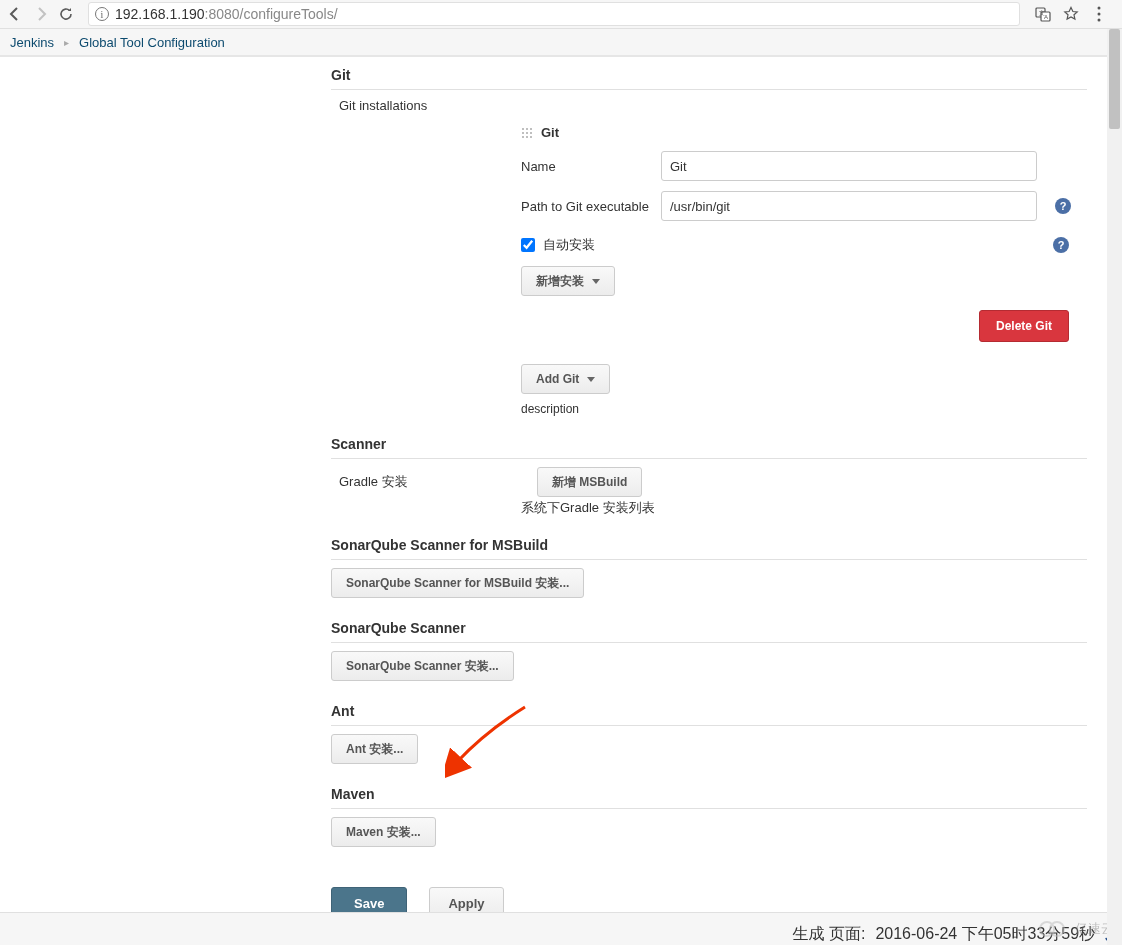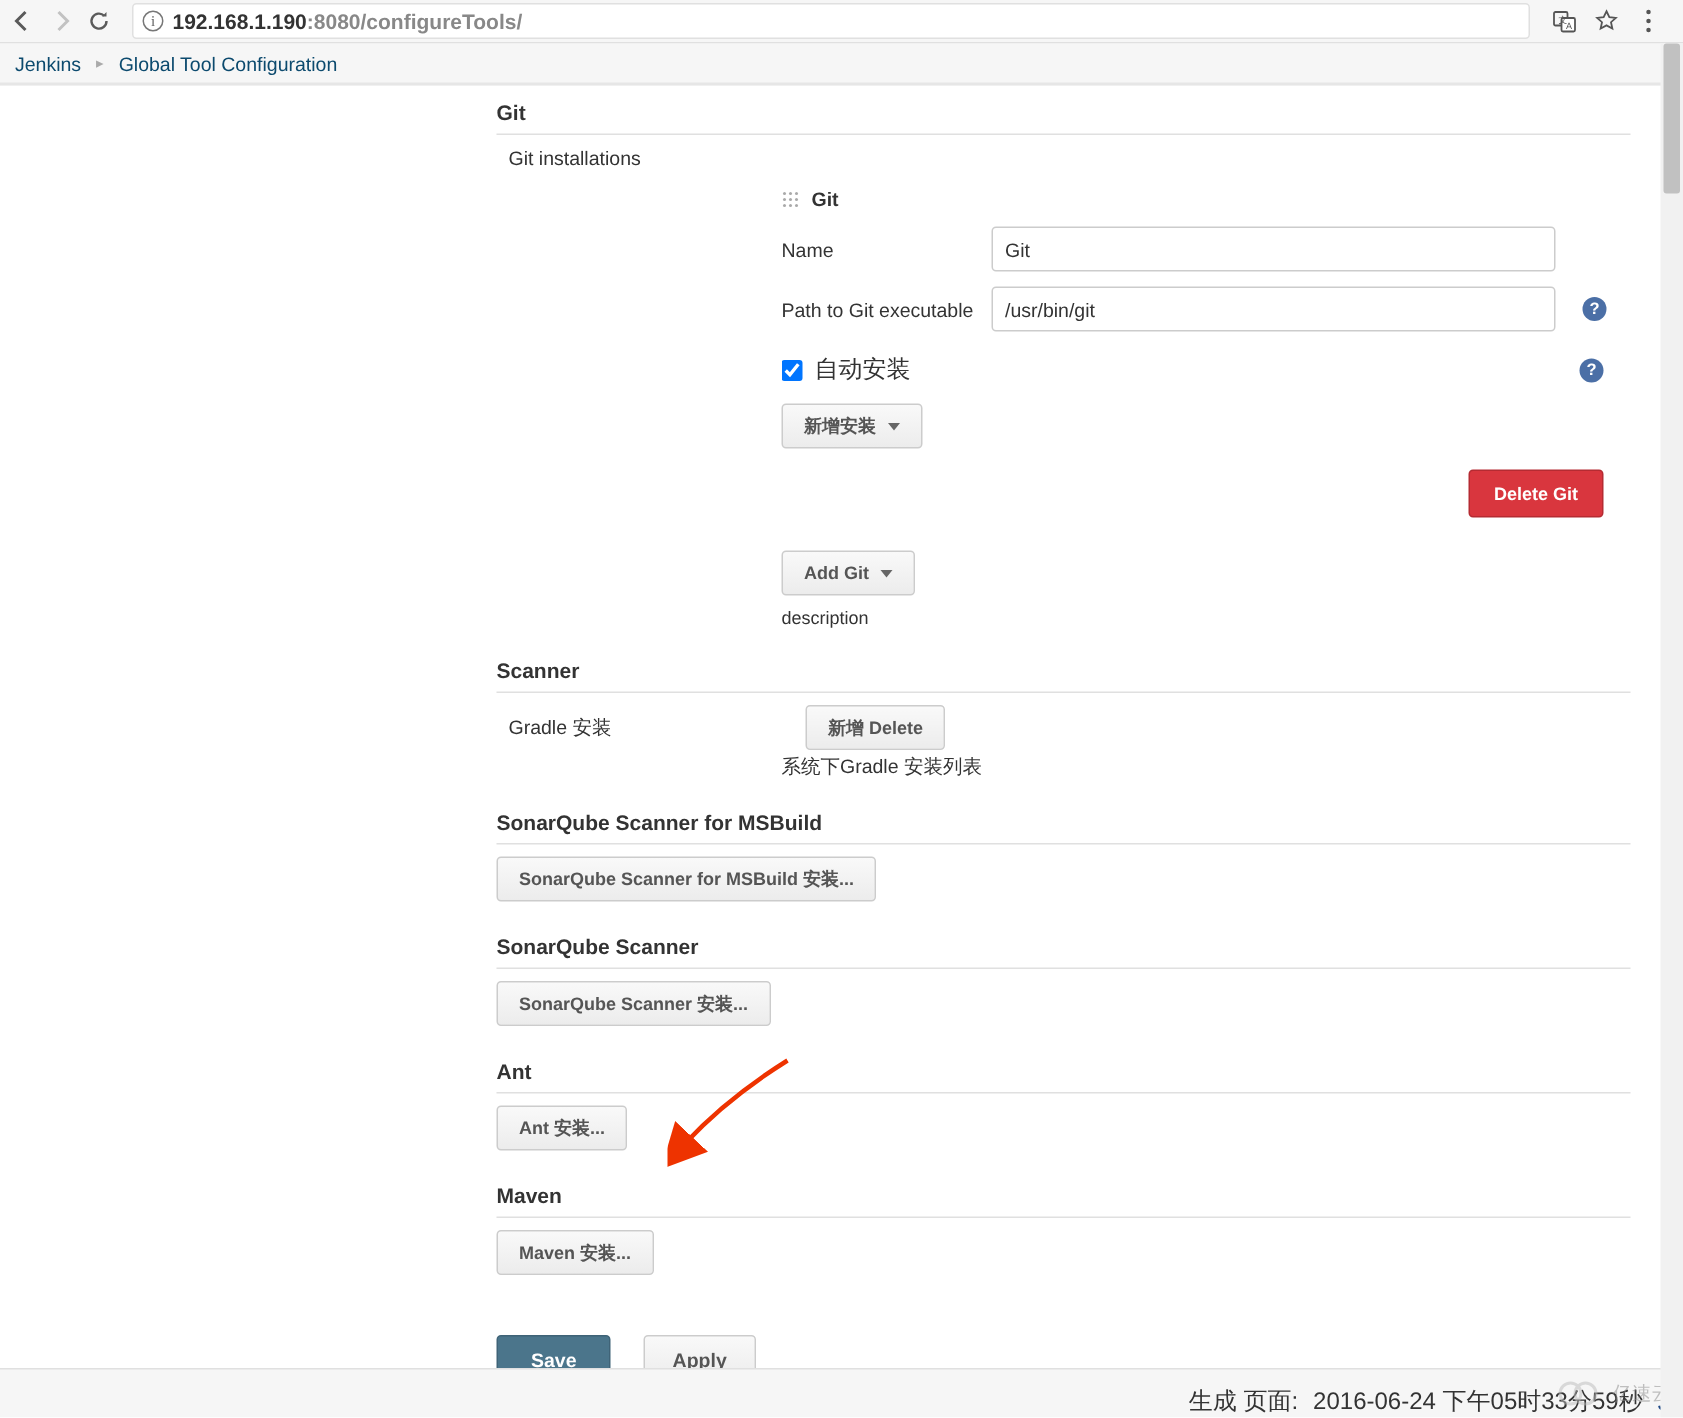--- a/index.html
+++ b/index.html
@@ -5,21 +5,21 @@
 * { box-sizing: border-box; margin: 0; padding: 0; }
 body { font-family: Arial, "Microsoft YaHei", sans-serif; font-size: 13px; color: #333; background: #fff; width: 1122px; height: 945px; overflow: hidden; position: relative; }
 
 
 .browser-bar { height: 29px; background: #f6f6f6; border-bottom: 1px solid #e0e0e0; display: flex; align-items: center; padding: 0 6px; gap: 8px; }
 .nav-arrow { width: 18px; height: 18px; display: inline-flex; align-items: center; justify-content: center; color: #5a5a5a; cursor: pointer; }
 .nav-arrow.disabled { color: #bdbdbd; }
 .reload-icon { width: 16px; height: 16px; display: inline-flex; align-items: center; justify-content: center; color: #5a5a5a; cursor: pointer; }
 .url-box { flex: 1; height: 24px; background: #fff; border: 1px solid #e0e0e0; border-radius: 3px; display: flex; align-items: center; padding: 0 6px; gap: 6px; margin: 0 6px; }
 .info-icon { width: 14px; height: 14px; border: 1px solid #777; border-radius: 50%; display: inline-flex; align-items: center; justify-content: center; font-size: 10px; color: #666; font-family: serif; }
-.url-text { color: #333; font-size: 14px; font-weight: bold; }
+.url-text { color: #333; font-size: 14px; }
 .url-text .port-path { color: #888; }
 .right-icons { display: flex; align-items: center; gap: 10px; padding-right: 8px; }
 .translate-icon, .star-icon, .menu-dots { width: 18px; height: 18px; display: inline-flex; align-items: center; justify-content: center; color: #555; cursor: pointer; }
 
 
 .breadcrumb { height: 28px; background: #f6f6f6; border-bottom: 2px solid #e6e6e6; display: flex; align-items: center; padding: 0 10px; gap: 10px; font-size: 13px; }
 .breadcrumb a { color: #0c4a6e; text-decoration: none; }
 .breadcrumb .sep { color: #aaa; font-size: 10px; }
 
 
@@ -33,21 +33,21 @@
 .git-header { display: flex; align-items: center; gap: 8px; padding: 4px 0 6px 0; }
 .drag-handle { width: 12px; height: 12px; display: inline-block; }
 .drag-handle svg { display:block; }
 .git-header-title { font-weight: bold; color: #333; font-size: 13px; }
 .form-row { display: flex; align-items: center; padding: 5px 0; gap: 10px; }
 .form-label { width: 130px; color: #333; font-size: 13px; }
 .text-input { width: 376px; height: 30px; border: 1px solid #ccc; border-radius: 3px; padding: 0 8px; font-size: 13px; color: #333; background:#fff; }
 .help-icon { width: 16px; height: 16px; background: #4b6fa6; border-radius: 50%; color: #fff; font-size: 11px; font-weight: bold; display: inline-flex; align-items: center; justify-content: center; margin-left: 8px; cursor: pointer; }
 .checkbox-row { display: flex; align-items: center; gap: 8px; padding: 10px 0 8px 0; }
 .checkbox-row .spacer { flex:1; }
-.checkbox-row label { font-size: 16px; color: #333; }
+.checkbox-row label { font-size: 13px; color: #333; }
 .btn { display: inline-flex; align-items: center; justify-content: center; height: 30px; padding: 0 14px; background: linear-gradient(#f9f9f9,#ececec); border: 1px solid #ccc; border-radius: 3px; font-size: 12px; color: #555; font-weight: bold; cursor: pointer; }
 .btn .caret { margin-left: 8px; border-left: 4px solid transparent; border-right: 4px solid transparent; border-top: 5px solid #666; }
 .delete-btn { background: #d9363e; color: #fff; border: 1px solid #b52b32; font-weight: bold; height: 32px; padding: 0 16px; border-radius: 3px; cursor: pointer; font-size: 12px; }
 .delete-row { display:flex; justify-content:flex-end; padding: 6px 18px 12px 0; }
 .add-row { padding: 10px 0 4px 190px; }
 .desc { padding: 4px 0 10px 190px; color: #333; font-size: 12px; }
 .gradle-desc { padding: 2px 0 10px 190px; font-size: 13px; color: #333; }
 .tool-btn-row { padding: 8px 0 12px 0; }
 
 
@@ -185,21 +185,21 @@
       <button class="btn">
         <span>Add Git</span>
           <span class="caret"></span>
       </button>
     </div>
     <div class="desc">description</div>
 
     <div class="section-title">Scanner</div>
     <div style="display:flex; align-items:center; padding:8px 0 0 8px;">
       <div style="width:198px;">Gradle 安装</div>
-      <button class="btn">新增 Delete</button>
+      <button class="btn">新增 MSBuild</button>
     </div>
     <div class="gradle-desc">系统下Gradle 安装列表</div>
 
     <div class="section-title">SonarQube Scanner for MSBuild</div>
     <div class="tool-btn-row">
       <button class="btn">SonarQube Scanner for MSBuild 安装...</button>
     </div>
 
     <div class="section-title">SonarQube Scanner</div>
     <div class="tool-btn-row">

